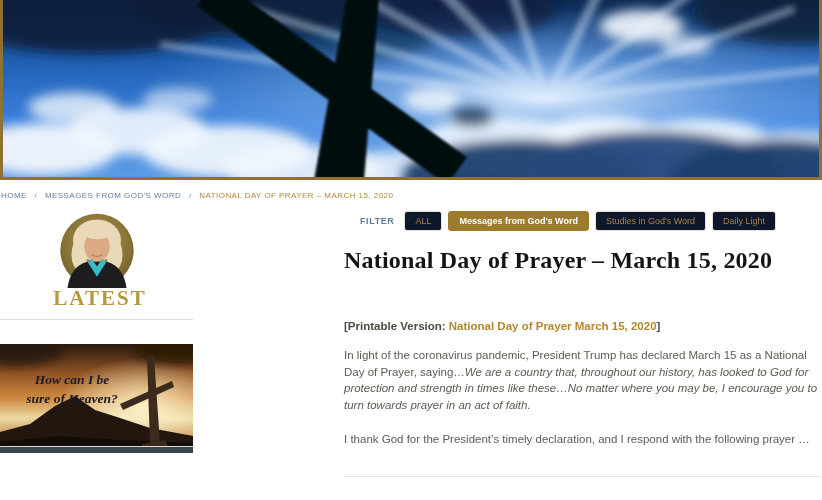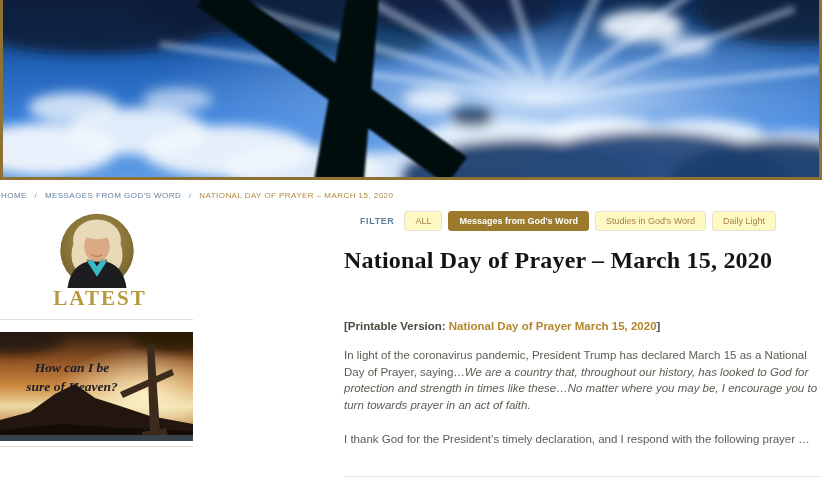--- a/index.html
+++ b/index.html
@@ -24,32 +24,32 @@
   .latest-text{margin-left:7px;line-height:1;}
   .latest-line1{font-family:"Liberation Serif",serif;font-weight:bold;font-size:21px;
                 color:#b6983f;letter-spacing:2px;}
   .latest-line2{margin-top:3px;white-space:nowrap;}
   .latest-from{font-family:"Liberation Serif",serif;font-style:italic;font-size:15px;color:#2f8196;}
   .latest-name{display:inline-block;font-family:"Liberation Serif",serif;font-weight:bold;
                font-size:19px;color:#2f8196;letter-spacing:1px;vertical-align:baseline;}
   .latest-name::first-letter{font-size:29px;}
   .sidebar-div{position:absolute;left:0;width:193px;height:0;border-top:1px solid #dfddd6;}
   .div1{top:319px;} .div2{top:446px;}
-  .heaven-card{position:absolute;left:0;top:332px;width:193px;height:109px;cursor:pointer;overflow:hidden;}
+  .heaven-card{position:absolute;left:0;top:344px;width:193px;height:109px;cursor:pointer;overflow:hidden;}
   .heaven-card svg{display:block;width:100%;height:100%;}
   .heaven-text{position:absolute;left:8px;top:26px;width:128px;text-align:center;
                font-family:"Liberation Serif",serif;font-style:italic;font-weight:bold;
                font-size:13.5px;line-height:19px;color:#1b1b29;}
   .join-heading{position:absolute;left:0;top:460px;font-family:"Liberation Serif",serif;
                 font-weight:bold;font-size:21px;color:#96782f;margin:0;}
 
   
   .filter-row{position:absolute;left:344px;top:211px;display:flex;align-items:center;}
   .filter-label{font-size:9px;font-weight:bold;color:#5b7e9e;letter-spacing:.6px;margin-right:10px;padding-left:16px;}
-  .fbtn{font-family:"Liberation Sans",sans-serif;font-size:9px;color:#a5834a;background:#fef9c3;
+  .fbtn{font-family:"Liberation Sans",sans-serif;font-size:9px;color:#a5834a;background:#0f172a;
         border:1px solid #e5e2d4;border-radius:3px;padding:4px 10px;margin-right:6px;cursor:pointer;}
   .fbtn.active{background:#9c7b2d;color:#fff;border-color:#9c7b2d;font-weight:bold;}
   .article-title{position:absolute;left:344px;top:247px;margin:0;
                  font-family:"Liberation Serif",serif;font-weight:bold;font-size:24px;
                  color:#141414;white-space:nowrap;letter-spacing:.2px;}
   .printable{position:absolute;left:344px;top:320px;width:478px;margin:0;
              font-size:11.5px;font-weight:bold;color:#4e4b41;}
   .printable a{color:#b3872e;text-decoration:none;cursor:pointer;}
   .para1{position:absolute;left:344px;top:347px;width:481px;margin:0;
          font-size:11.5px;line-height:16.5px;color:#5d5b52;}

